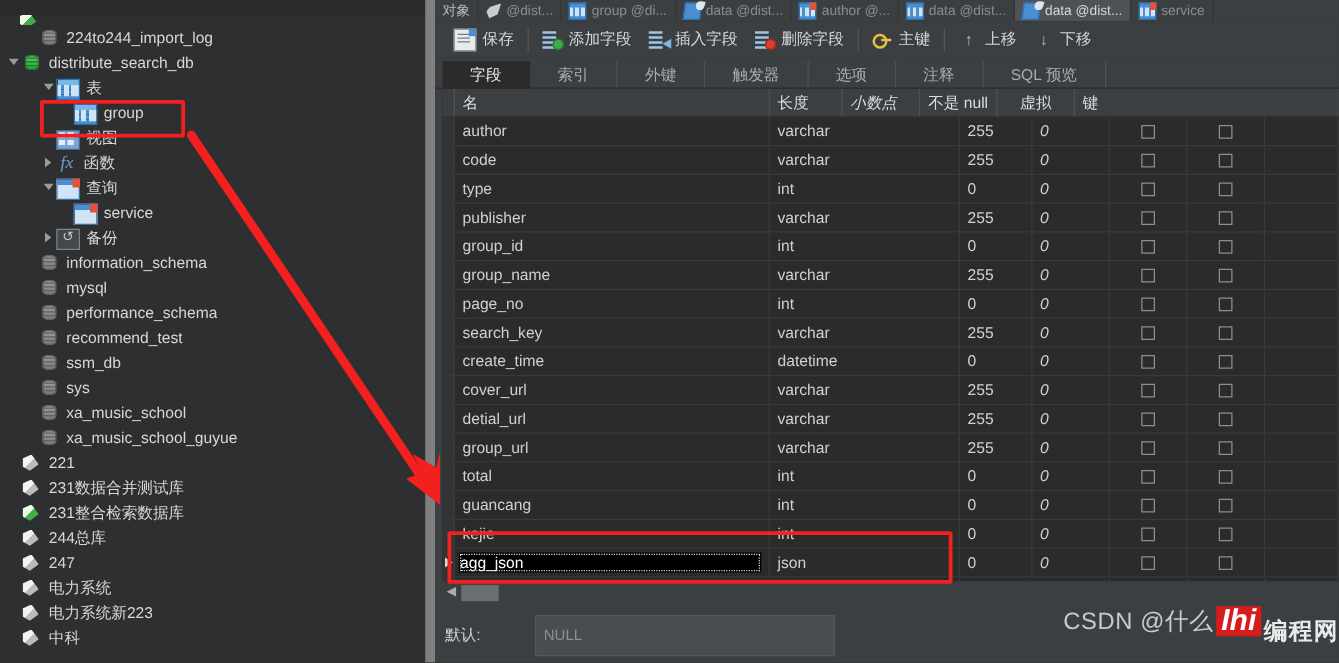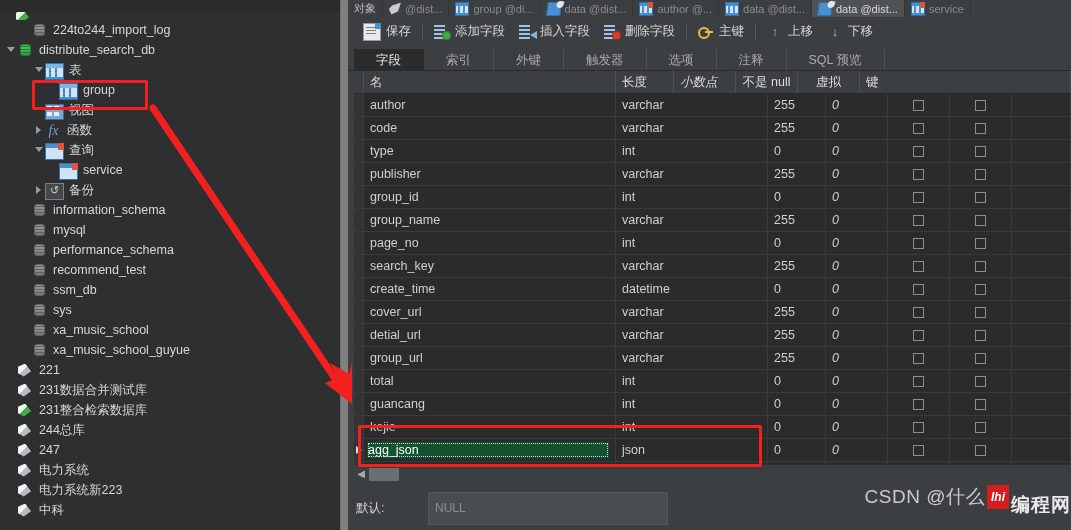--- a/index.html
+++ b/index.html
@@ -190,21 +190,21 @@
   .c-dec{width:62px;font-style:italic;}
   .c-null{width:62px;justify-content:center;}
   .c-virt{width:62px;justify-content:center;}
   .c-key{width:auto;flex:1;}
   .cbx{width:11px;height:11px;border:1px solid #8c8e90;background:#2b2b2b;box-sizing:border-box;}
   .grow.selrow .c-mark::before{
     content:"";position:absolute;left:2px;top:7px;
     border-left:6px solid #d8d9da;border-top:4px solid transparent;border-bottom:4px solid transparent;
   }
   .namecell-sel{
-    background:#14532d;color:#ffffff;outline:1px dotted #bcd9f2;outline-offset:-2px;
+    background:#000000;color:#ffffff;outline:1px dotted #bcd9f2;outline-offset:-2px;
     width:100%;height:16px;display:flex;align-items:center;padding-left:1px;box-sizing:border-box;
   }
   .grow.selrow .c-name{padding:0 6px 0 3px;}
 
   
   #grid-redbox{
     position:absolute;left:358px;top:425px;width:398px;height:36px;
     border:3px solid #f42020;border-radius:2px;pointer-events:none;
   }
 
@@ -228,21 +228,21 @@
   }
 
   
   #wm{
     position:absolute;right:0;bottom:12px;display:flex;align-items:center;
     font-size:19px;color:#c9cacb;white-space:nowrap;pointer-events:none;
   }
   #wm-text{letter-spacing:0.5px;}
   #wm-badge{
     background:#d61d1d;color:#fff;font-style:italic;font-weight:bold;
-    padding:1px 4px;margin:0 2px;font-size:12px;line-height:22px;
+    padding:1px 4px;margin:0 2px;font-size:24px;line-height:22px;
   }
   #wm-cn{color:#e9eaeb;font-size:19px;font-weight:bold;letter-spacing:1px;margin-top:16px;}
 </style>
 </head>
 <body>
 
 <div id="app">
 
   <div id="sidebar">
     <div id="side-rows">

